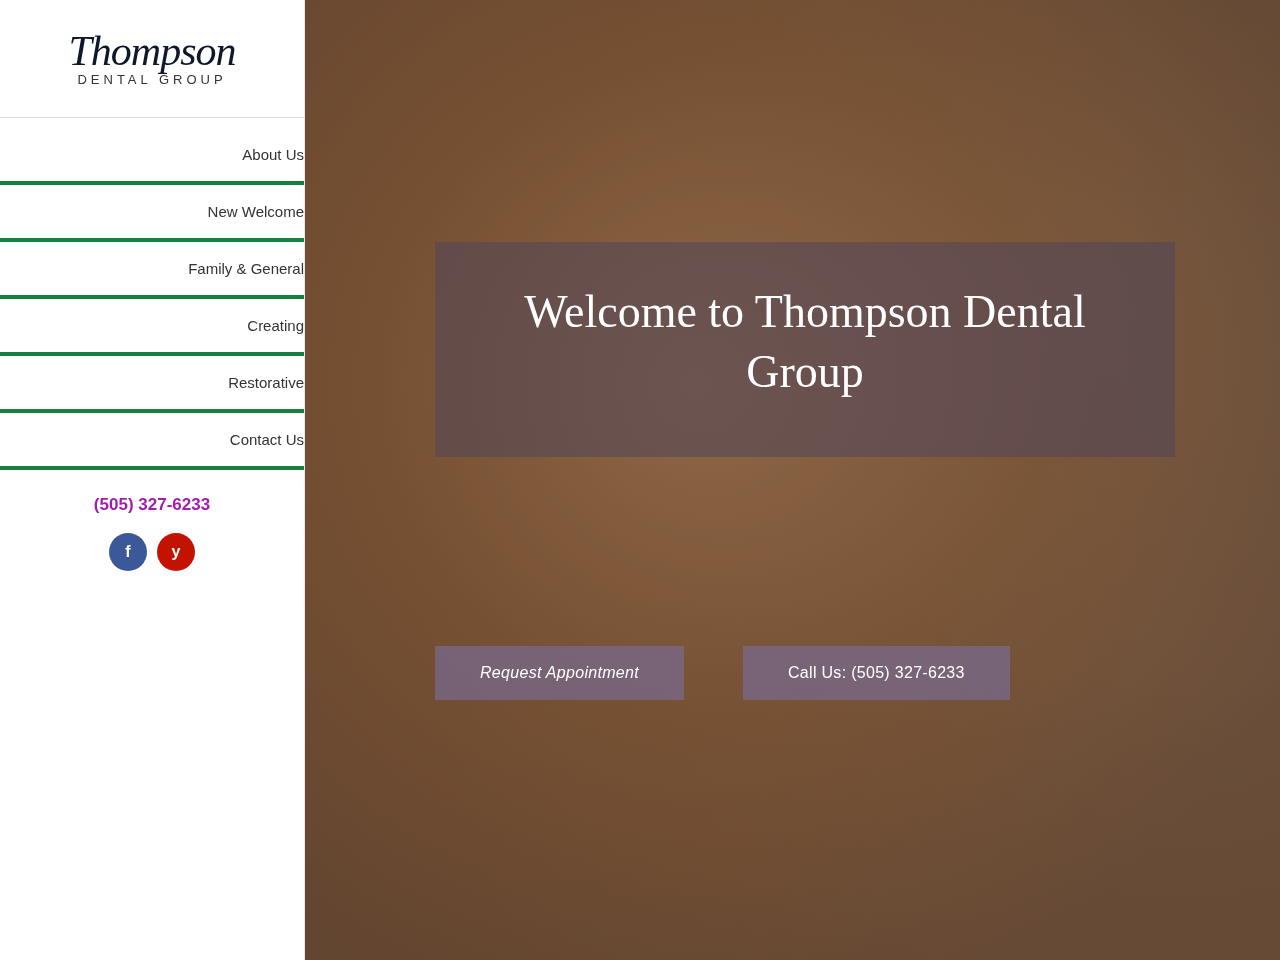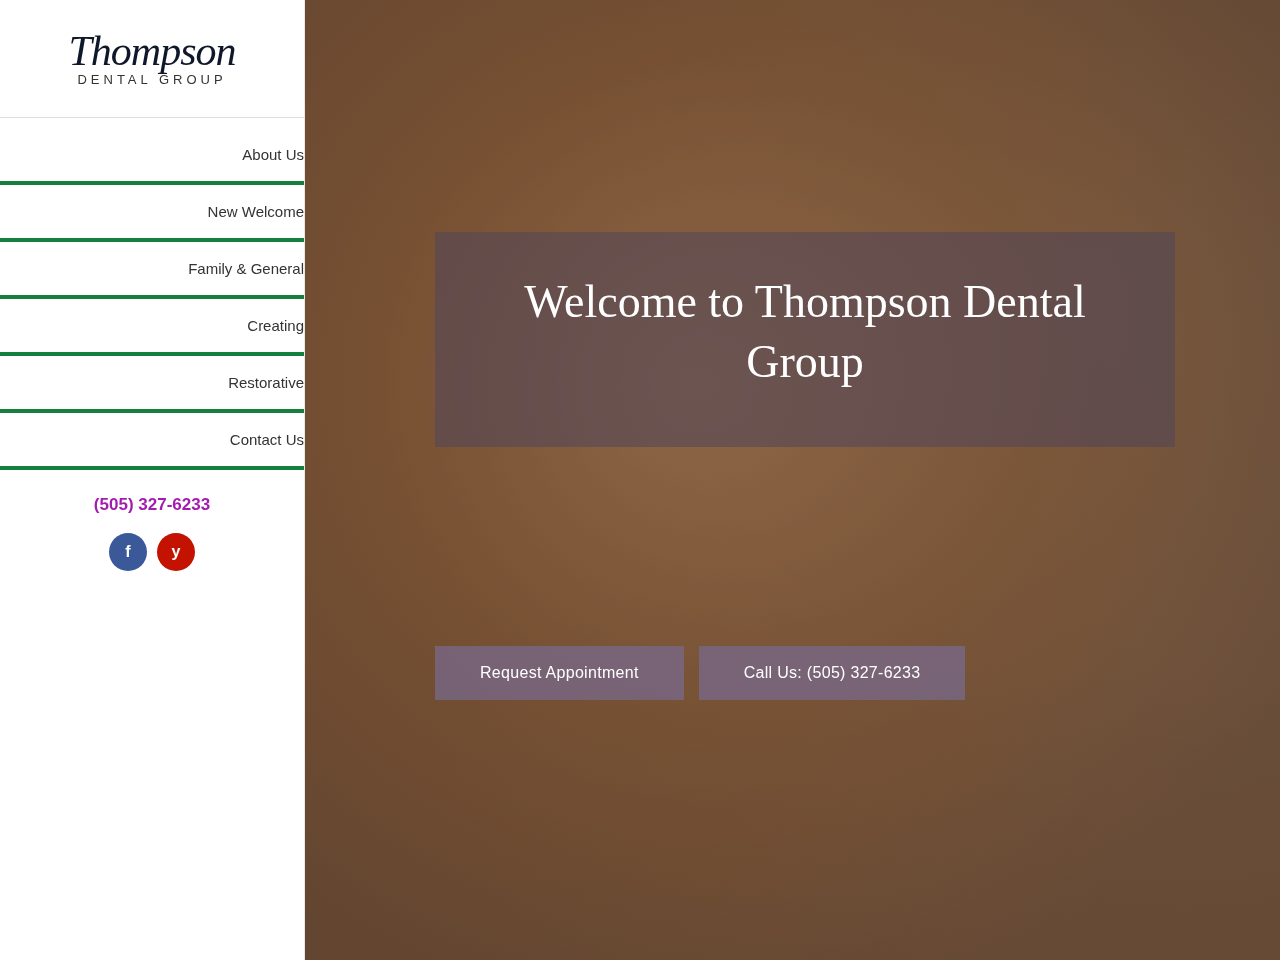--- a/index.html
+++ b/index.html
@@ -173,21 +173,21 @@
       top: 0;
       left: 0;
       width: 100%;
       height: 100%;
       background: rgba(30, 20, 10, 0.25);
     }
 
     
     .hero-text-box {
       position: absolute;
-      top: 232px;
+      top: 242px;
       left: 130px;
       width: 740px;
       background: rgba(80, 70, 90, 0.55);
       padding: 40px 50px 35px 50px;
       text-align: center;
     }
 
     .hero-title {
       font-family: 'Georgia', serif;
       font-size: 46px;
@@ -219,24 +219,26 @@
       font-size: 16px;
       font-family: Arial, sans-serif;
       color: white;
       border: none;
       cursor: pointer;
       letter-spacing: 0.3px;
     }
 
     .cta-request {
       background: rgba(120, 105, 140, 0.75);
+      font-style: italic;
     }
 
     .cta-call {
       background: rgba(120, 105, 140, 0.75);
+      margin-left: 44px;
     }
   </style>
 </head>
 <body>
 
 <aside id="sidebar">
   <div id="logo-area">
     <div class="logo-script">Thompson</div>
     <div class="logo-sub">DENTAL GROUP</div>
   </div>

